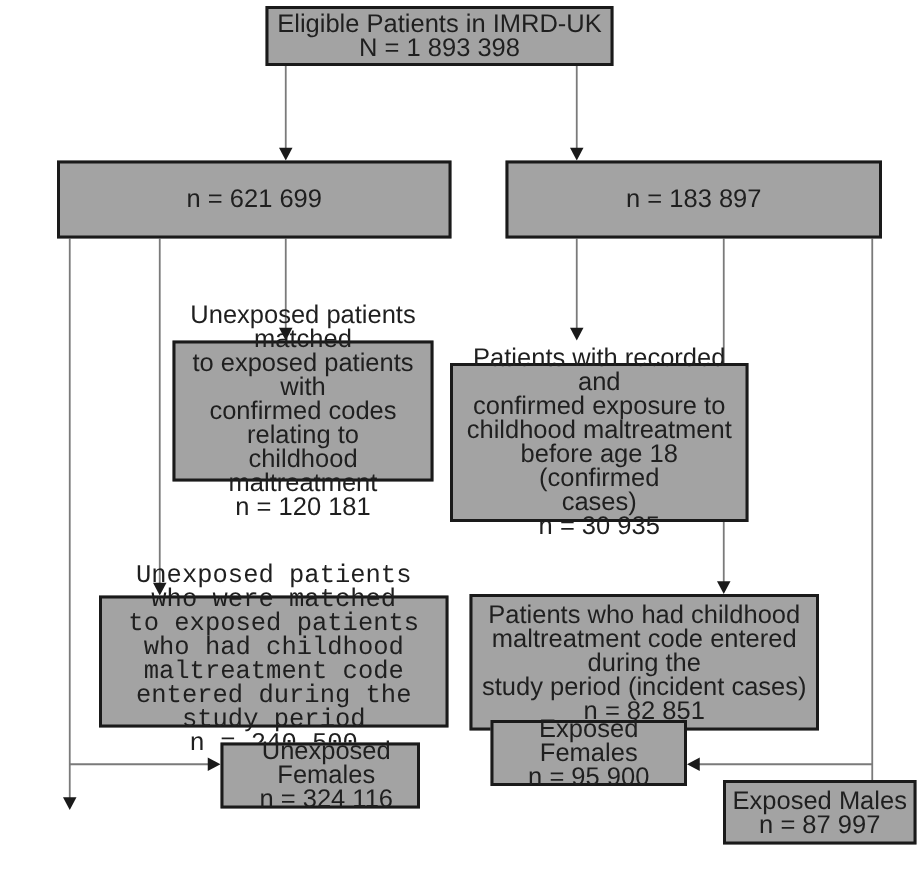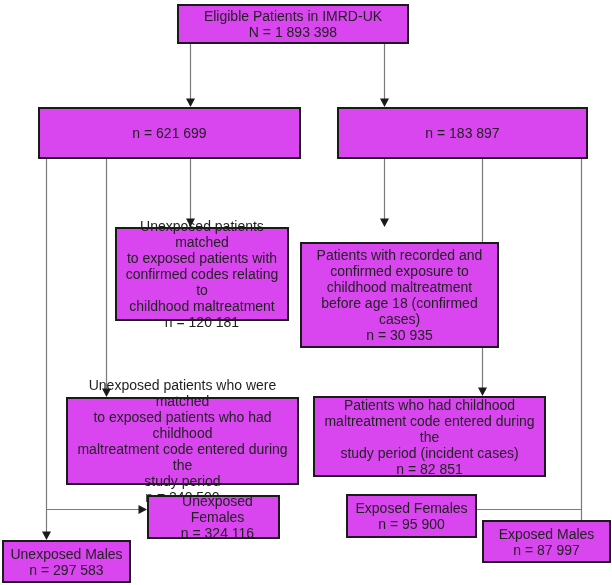--- a/index.html
+++ b/index.html
@@ -15,27 +15,27 @@
   #connector-layer {
     position: absolute;
     left: 0; top: 0;
     width: 612px; height: 585px;
     pointer-events: none;
   }
   .node {
     position: absolute;
     box-sizing: border-box;
     border: 2px solid #1a1a1a;
-    background: #d946ef;
+    background: #a3a3a3;
     display: flex;
     flex-direction: column;
     align-items: center;
     justify-content: center;
     text-align: center;
-    font-size: 14px;
+    font-size: 17px;
     line-height: 16px;
     padding: 1px 4px;
   }
   .node-label { white-space: pre-line; }
   .node-n { white-space: nowrap; }
 </style>
 </head>
 <body>
 
 <div id="canvas">
@@ -90,48 +90,44 @@
 
   <div class="node" style="left:300px; top:224px; width:199px; height:106px;margin-top:18px;">
     <div class="node-label">Patients with recorded and
 confirmed exposure to
 childhood maltreatment
 before age 18 (confirmed
 cases)</div>
     <div class="node-n">n = 30 935</div>
   </div>
 
-  <div class="node" style="left:66px; top:397px; width:233px; height:88px;">
+  <div class="node" style="left:66px; top:397px; width:233px; height:88px;font-family:Liberation Mono, monospace;">
     <div class="node-label">Unexposed patients who were matched
 to exposed patients who had childhood
 maltreatment code entered during the
 study period</div>
     <div class="node-n">n = 240 500</div>
   </div>
 
-  <div class="node" style="left:313px; top:396px; width:233px; height:81px;">
+  <div class="node" style="left:313px; top:396px; width:233px; height:91px;">
     <div class="node-label">Patients who had childhood
 maltreatment code entered during the
 study period (incident cases)</div>
     <div class="node-n">n = 82 851</div>
   </div>
 
   <div class="node" style="left:147px; top:495px; width:133px; height:44px;padding-left:12px;">
     <div class="node-label">Unexposed Females</div>
     <div class="node-n">n = 324 116</div>
   </div>
 
-  <div class="node" style="left:327px; top:494px; width:131px; height:44px;margin-left:19px;">
+  <div class="node" style="left:327px; top:480px; width:131px; height:44px;">
     <div class="node-label">Exposed Females</div>
     <div class="node-n">n = 95 900</div>
   </div>
 
-  <div class="node" style="left:2px; top:540px; width:129px; height:43px;">
-    <div class="node-label">Unexposed Males</div>
-    <div class="node-n">n = 297 583</div>
-  </div>
 
   <div class="node" style="left:482px; top:520px; width:129px; height:43px;">
     <div class="node-label">Exposed Males</div>
     <div class="node-n">n = 87 997</div>
   </div>
 
 </div>
 
 </body></html>

